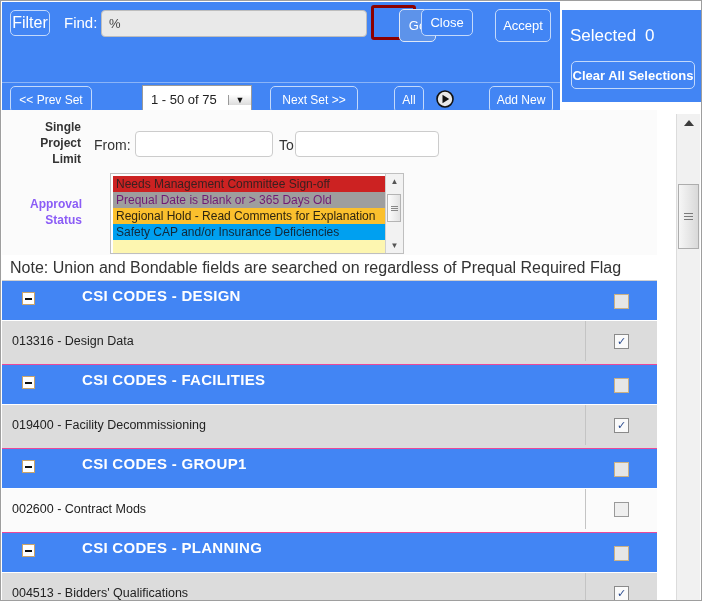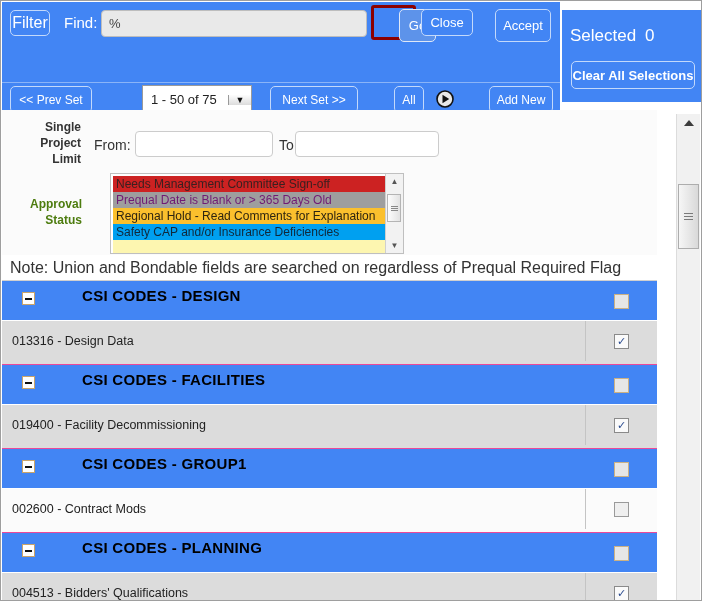--- a/index.html
+++ b/index.html
@@ -126,21 +126,21 @@
   }
   .lbl-to{position:absolute;left:277px;top:27px;font-size:14px;color:#333;}
   #in-to{
     position:absolute;left:293px;top:21px;width:144px;height:26px;
     box-sizing:border-box;border:1px solid #ccc;border-radius:4px;
     background:#fff;outline:none;font-size:13px;padding:0 6px;
     font-family:"Liberation Sans", sans-serif;
   }
   .lbl-approval{
     position:absolute;left:8px;top:86px;width:72px;text-align:right;
-    font-size:12px;font-weight:bold;color:#4d7c0f;line-height:16px;
+    font-size:12px;font-weight:bold;color:#8b5cf6;line-height:16px;
   }
   .listbox{
     position:absolute;left:88px;top:63px;width:294px;height:81px;
     box-sizing:border-box;border:1px solid #bfbfbf;background:#fff;
     display:flex;overflow:hidden;margin-left:20px;
   }
   .lb-items{flex:1;overflow:hidden;padding:2px 0 0 2px;}
   .lb-item{
     height:16px;line-height:16px;font-size:12px;color:#333;
     padding-left:3px;white-space:nowrap;cursor:pointer;
@@ -182,21 +182,21 @@
     border-bottom:1px solid #ffffff;box-sizing:border-box;cursor:pointer;
   }
   .grp-toggle{
     position:absolute;left:20px;top:11px;width:13px;height:13px;
     background:#ffffff;border:1px solid #c9a46a;box-sizing:border-box;
     display:flex;align-items:center;justify-content:center;cursor:pointer;
   }
   .grp-toggle b{display:block;width:7px;height:2px;background:#111;}
   .grp-title{
     position:absolute;left:80px;top:0;height:28px;display:flex;
-    align-items:center;color:#000000;font-size:15px;font-weight:bold;
+    align-items:center;color:#ffffff;font-size:15px;font-weight:bold;
     letter-spacing:.3px;
   }
   .grp-cbcell{
     position:absolute;right:0;top:0;width:72px;height:40px;
     display:flex;align-items:center;justify-content:center;
   }
   .item-row{
     position:relative;height:44px;background:#dcdcdc;
     border-bottom:1px solid #ec4899;box-sizing:border-box;
   }

